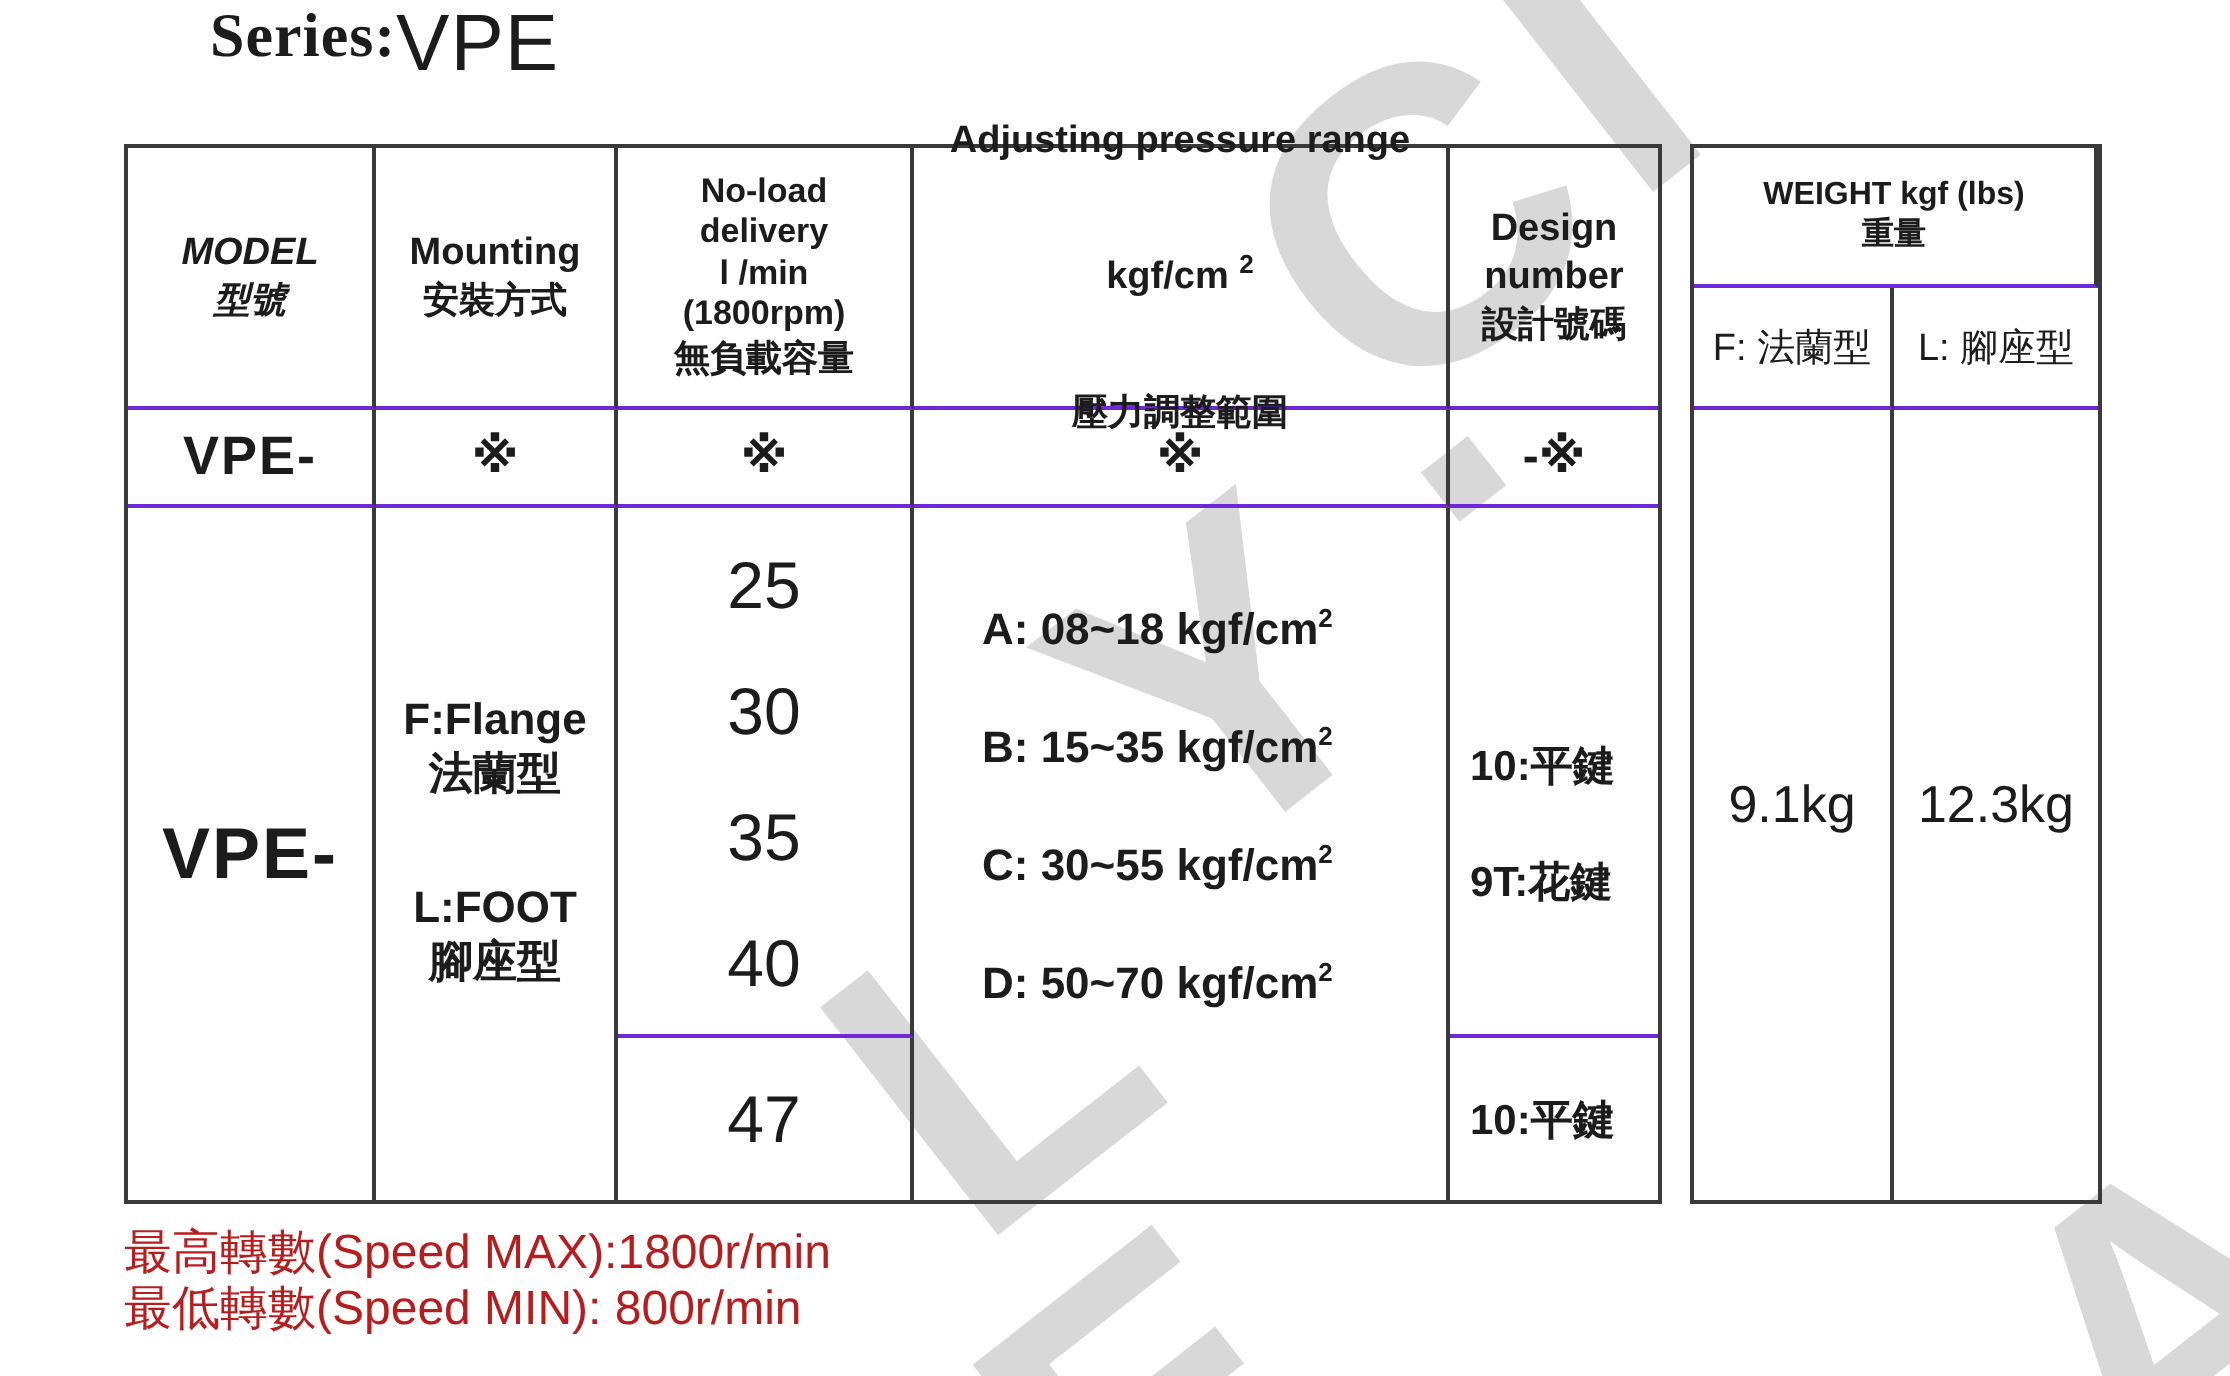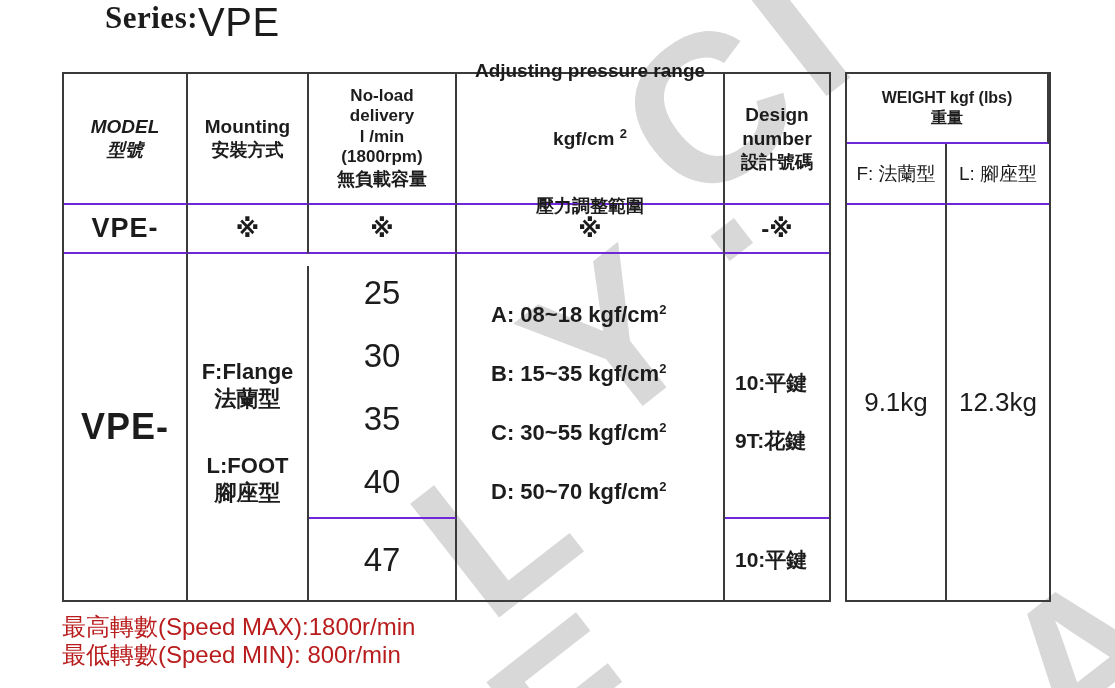--- a/index.html
+++ b/index.html
@@ -40,21 +40,21 @@
   .cell.nb{border-bottom:none;}
   .hdr{font-weight:bold;font-size:19px;line-height:1.22;}
   .hdr .zh{font-size:18px;margin-top:2px;}
   .hdr .small{font-size:17px;line-height:1.18;}
   sup.s2{font-size:13px;font-weight:bold;vertical-align:super;line-height:0;}
   
   .code{font-weight:bold;font-size:24px;}
   .code.model{font-size:27px;letter-spacing:1px;}
   
   .body-model{font-weight:bold;font-size:36px;letter-spacing:1px;}
-  .mounting-body{justify-content:flex-start;padding-top:92px;font-weight:bold;font-size:22px;line-height:27px;margin-top:12px;}
+  .mounting-body{justify-content:flex-start;padding-top:92px;font-weight:bold;font-size:22px;line-height:27px;}
   .mounting-body .blk2{margin-top:40px;}
   .delivery-vals{justify-content:space-around;padding:8px 0 4px 0;font-size:33px;}
   .delivery-extra{font-size:33px;}
   .pressure-body{align-items:flex-start;justify-content:flex-start;padding:48px 0 0 34px;gap:33px;
     font-weight:bold;font-size:22px;text-align:left;}
   .design-body{align-items:flex-start;justify-content:flex-start;padding:115px 0 0 10px;gap:30px;
     font-weight:600;font-size:21px;text-align:left;}
   .design-extra{align-items:flex-start;padding-left:10px;font-weight:600;font-size:21px;text-align:left;}
   
   .w-title{font-weight:bold;font-size:16px;line-height:1.25;grid-column:1 / span 2;}

